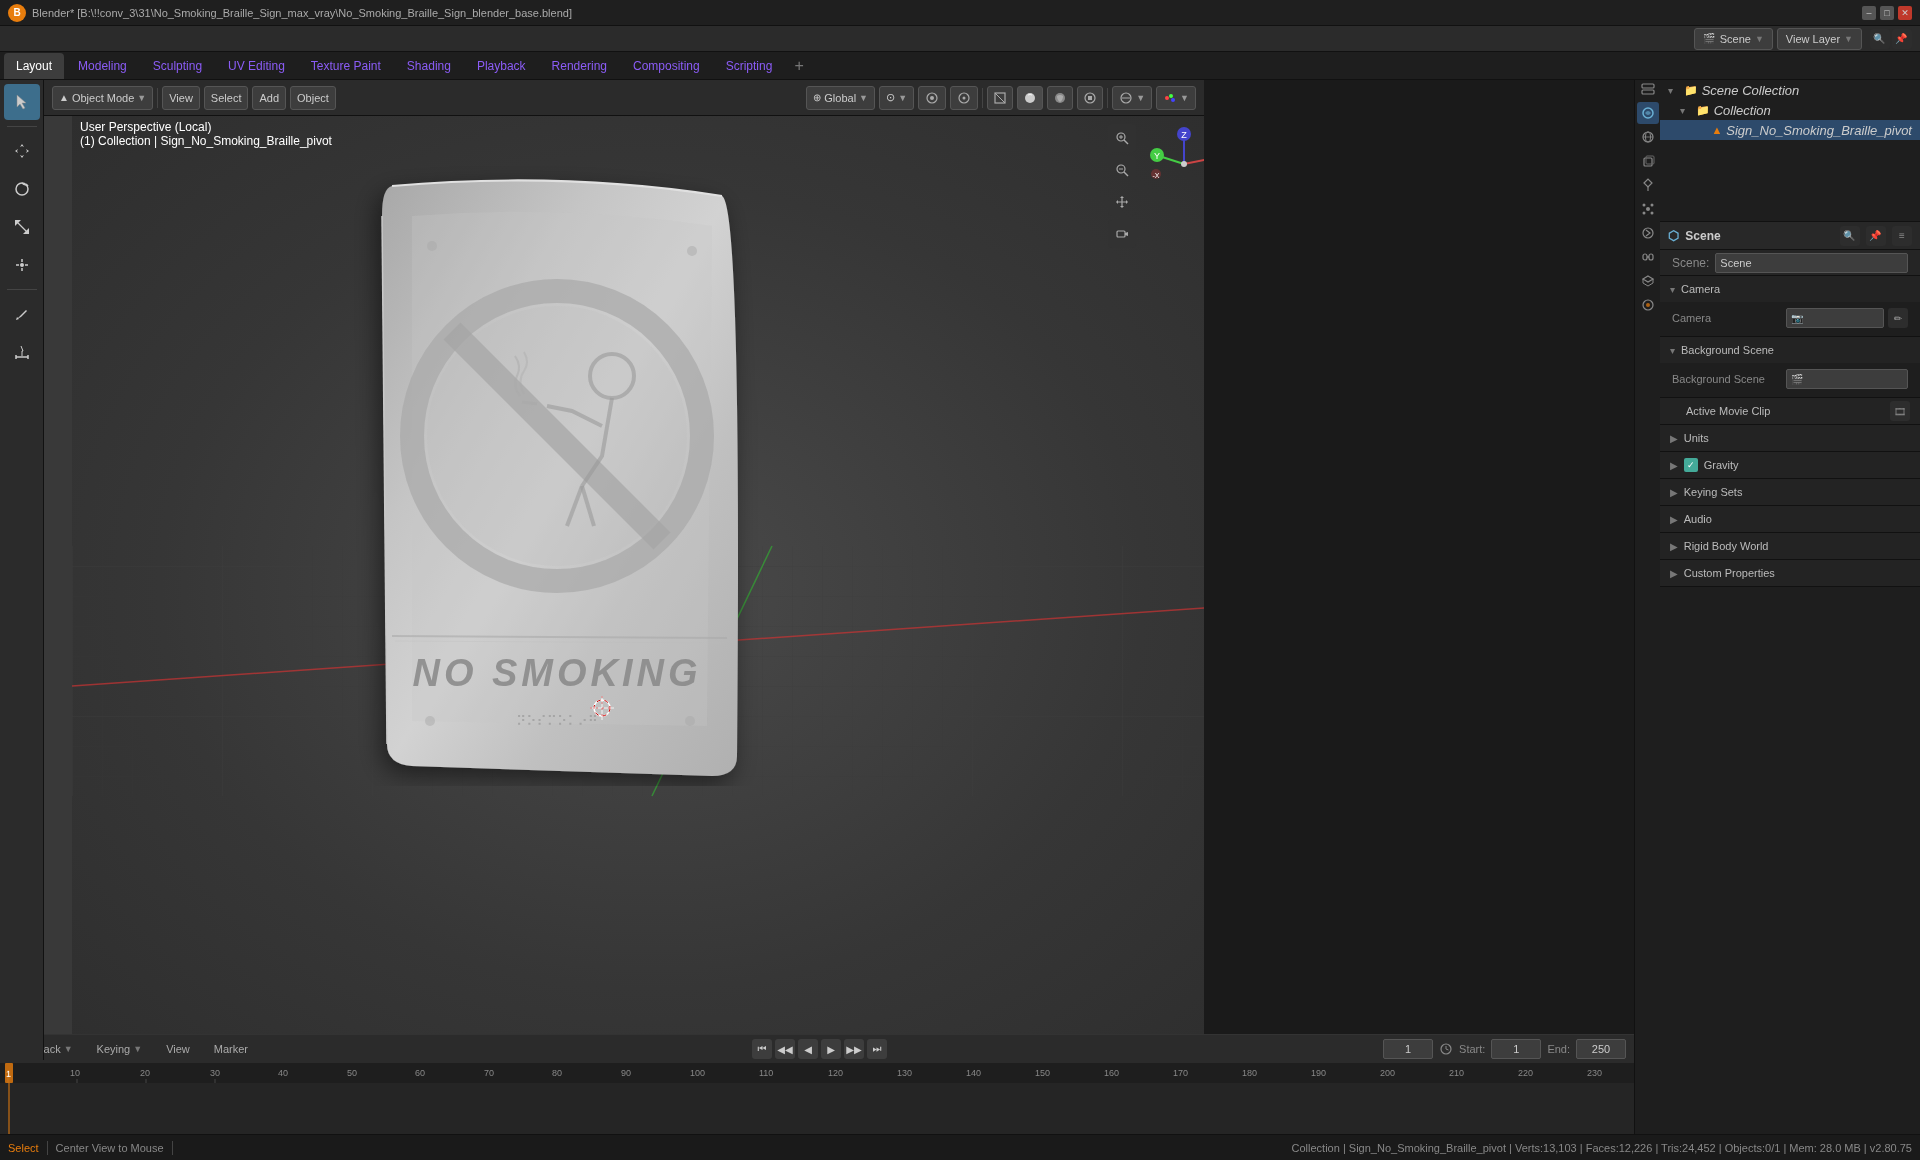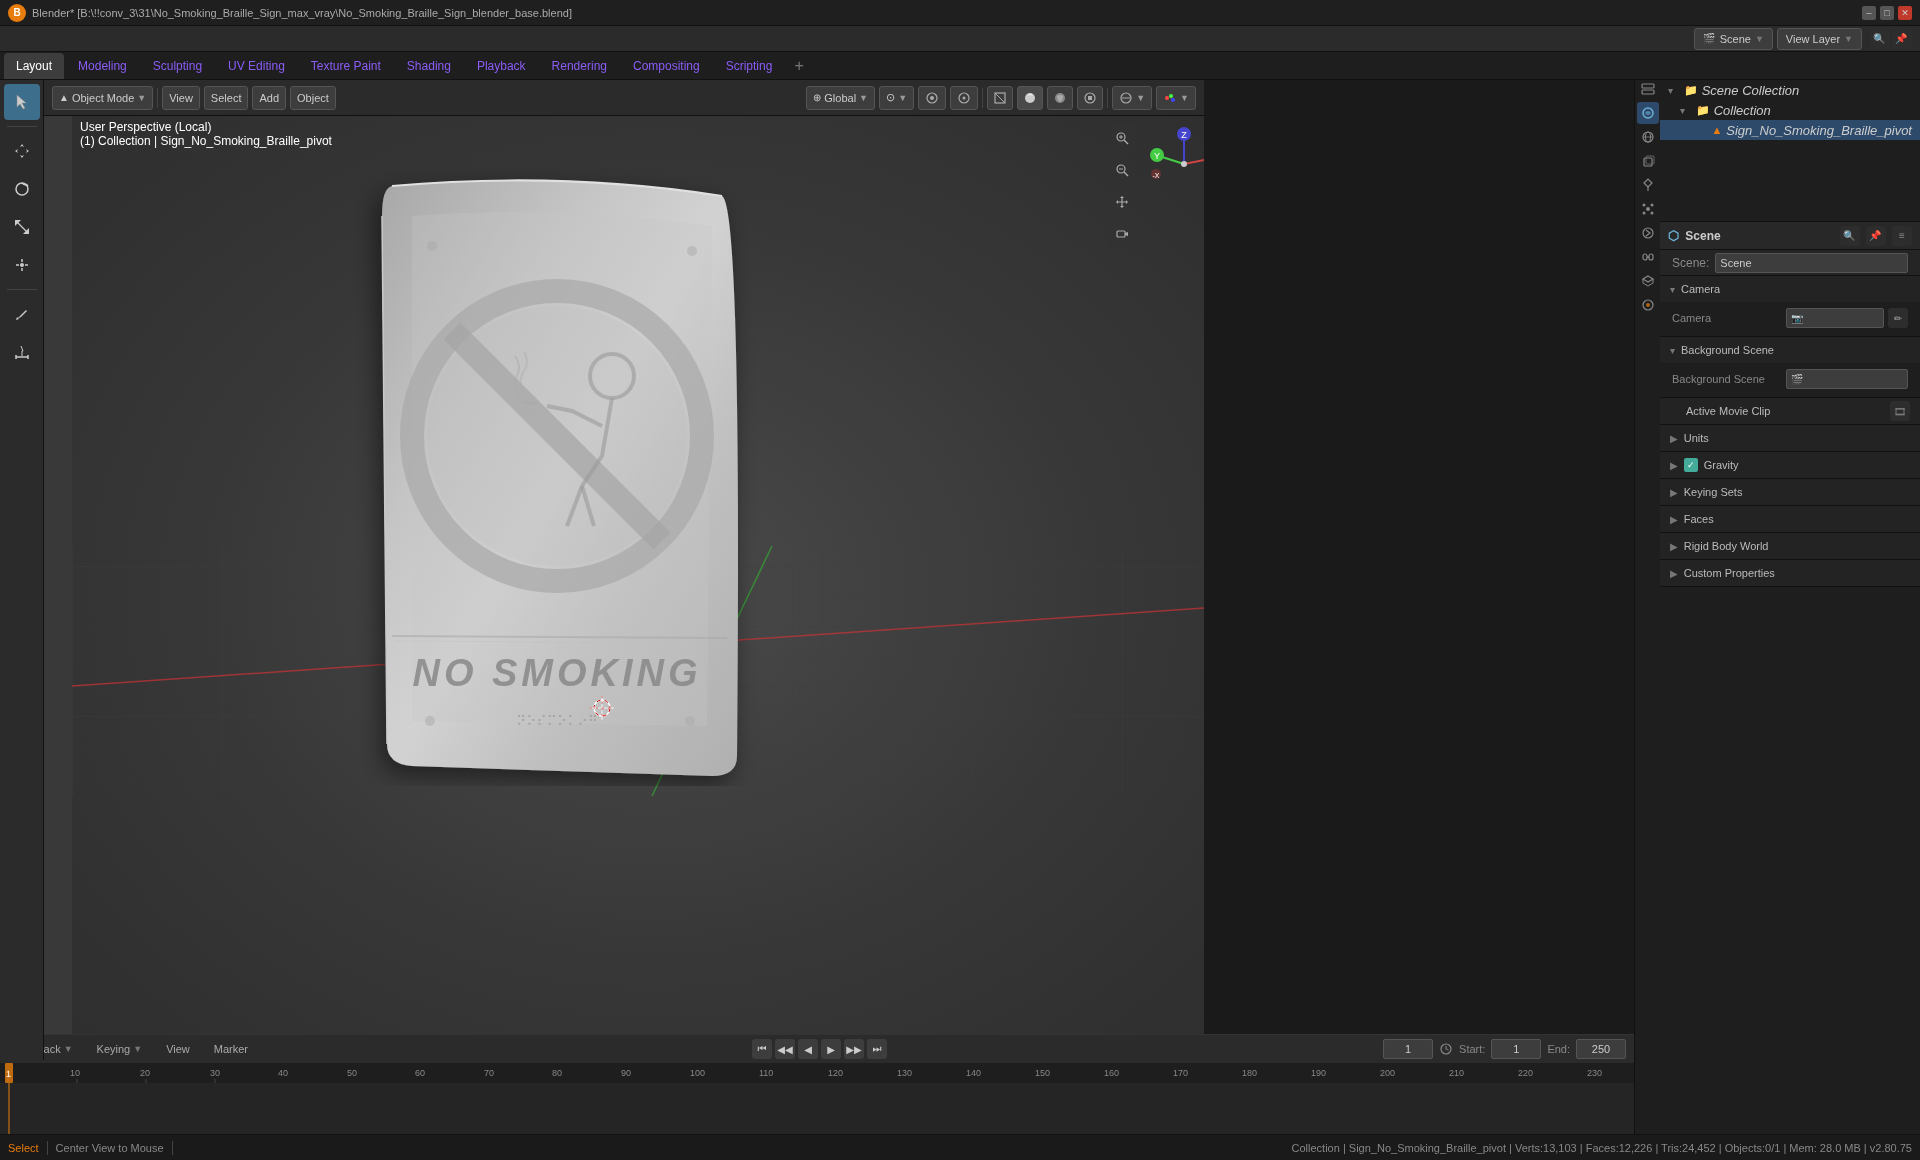--- a/index.html
+++ b/index.html
@@ -1143,21 +1143,21 @@
   <div class="prop-sub-section">
     <div class="prop-sub-header">
       <span class="collapse-arrow">▶</span>
       <span>Keying Sets</span>
     </div>
   </div>
 
   <div class="prop-sub-section">
     <div class="prop-sub-header">
       <span class="collapse-arrow">▶</span>
-      <span>Faces</span>
+      <span>Audio</span>
     </div>
   </div>
 
   <div class="prop-sub-section">
     <div class="prop-sub-header">
       <span class="collapse-arrow">▶</span>
       <span>Rigid Body World</span>
     </div>
   </div>
 

